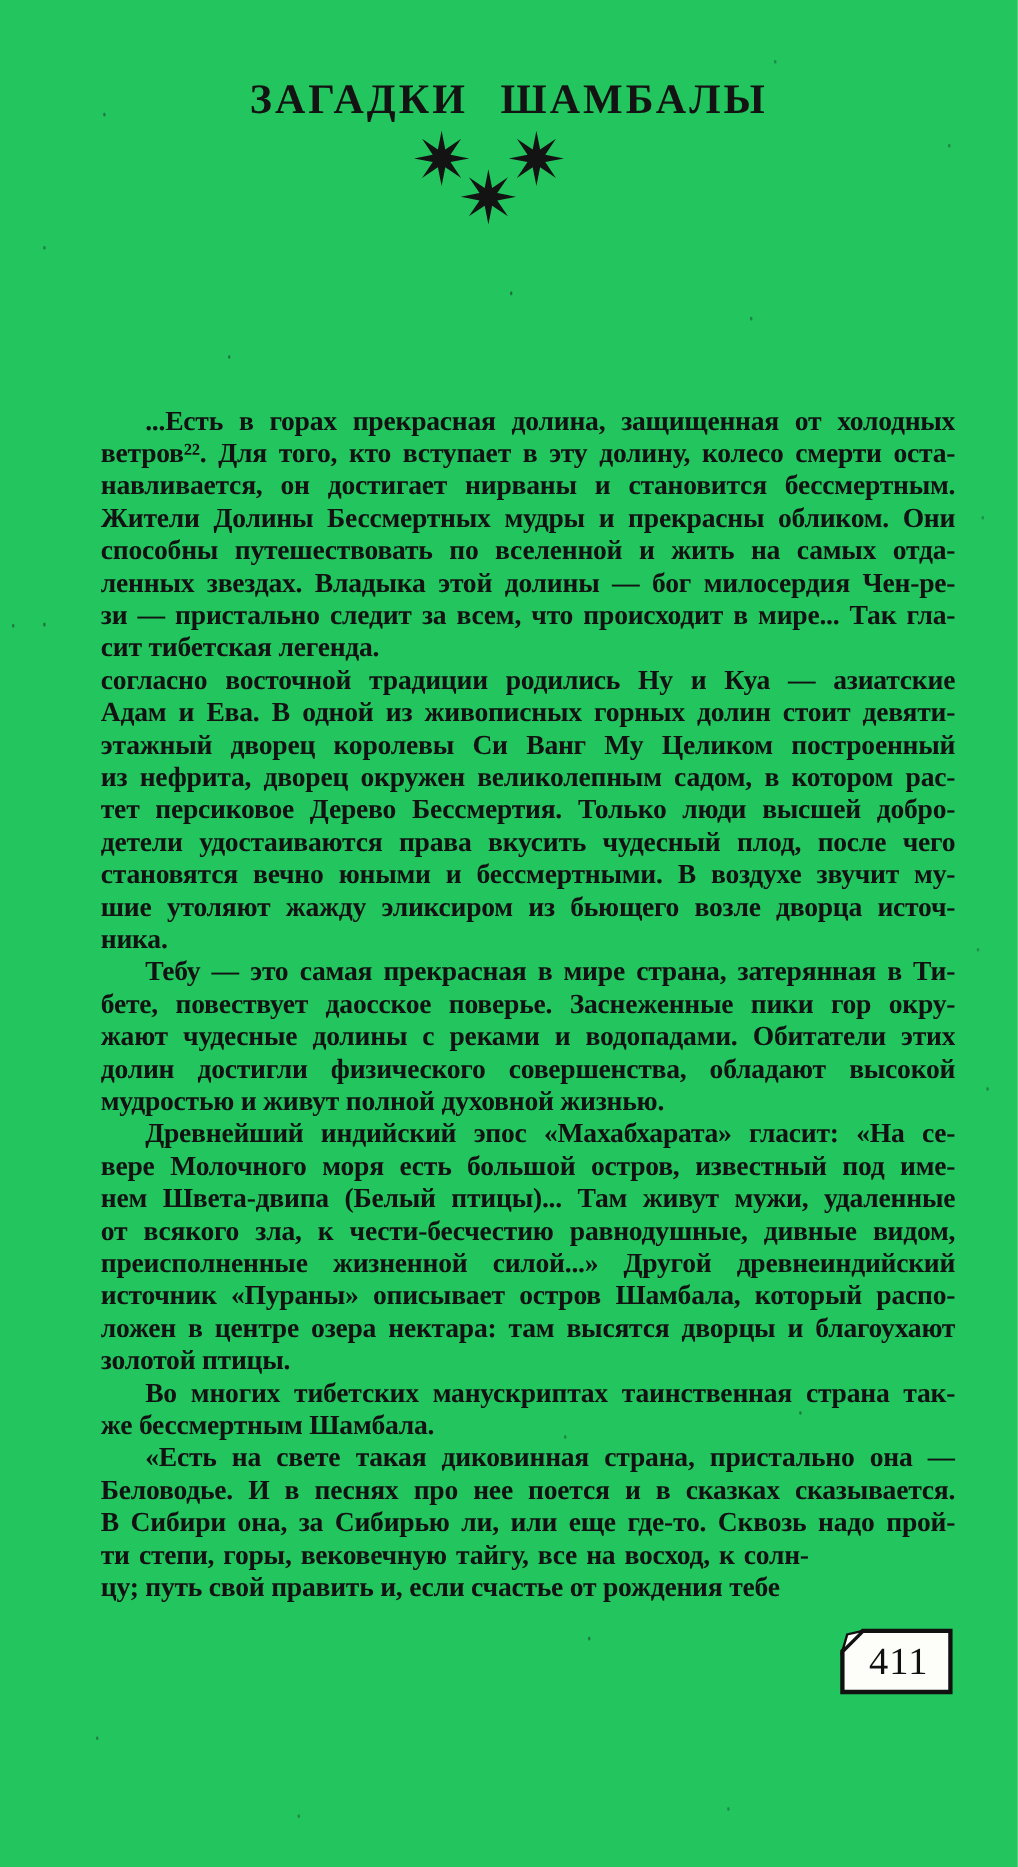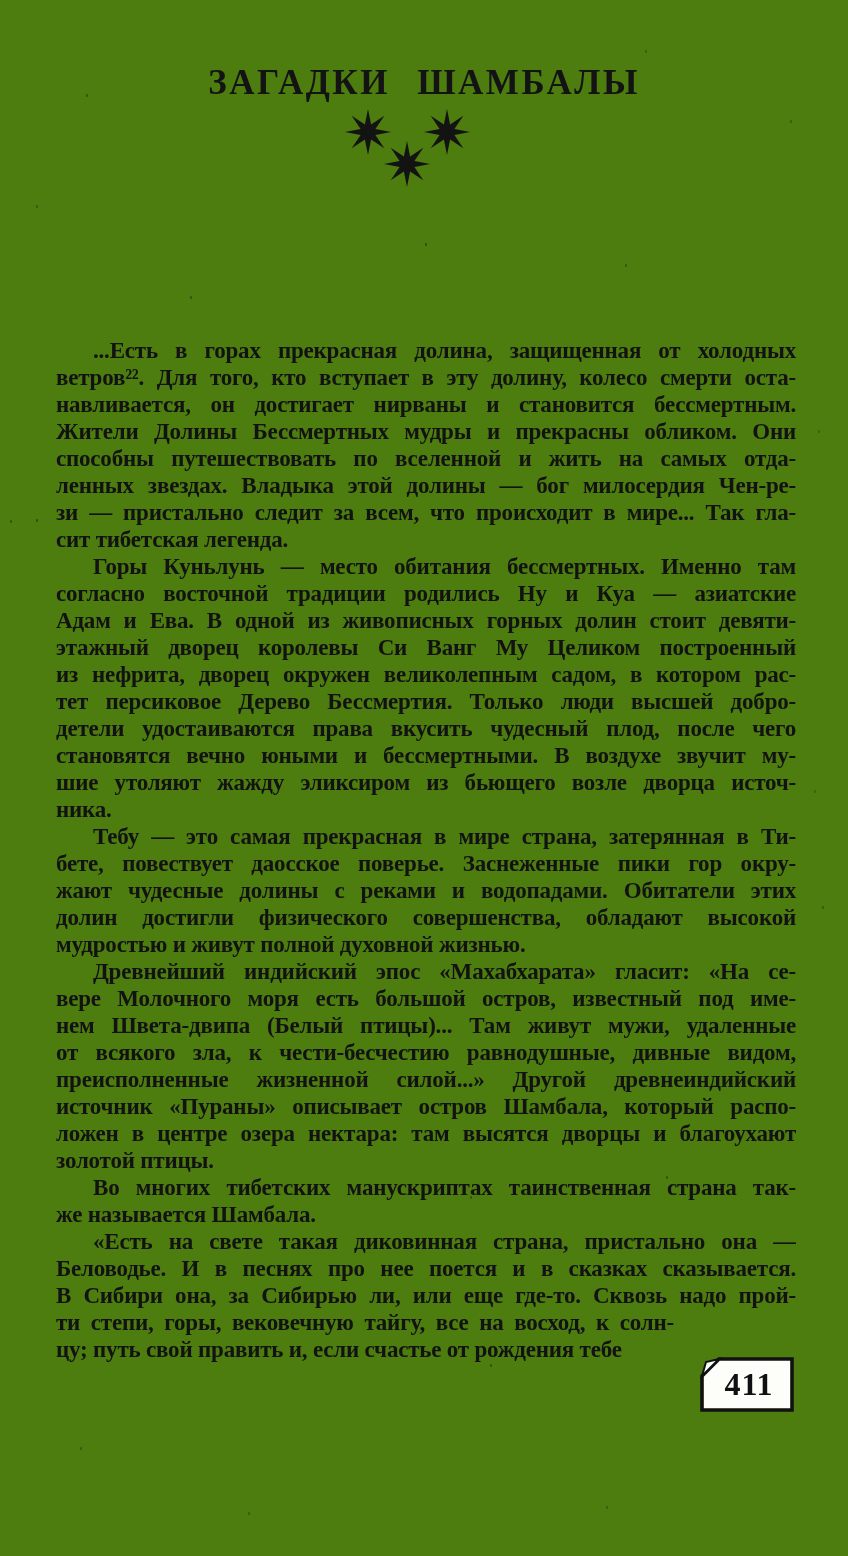--- a/index.html
+++ b/index.html
@@ -6,21 +6,21 @@
   body {
     width: 848px; height: 1556px;
     background: #fbfbf8;
     font-family: "Liberation Serif", "DejaVu Serif", serif;
     color: #141414;
     overflow: hidden;
   }
   .page {
     position: relative;
     width: 848px; height: 1556px;
-    background: #4d7c0f;
+    background: #22c55e;
   }
   .page-title {
     position: absolute;
     top: 40px; left: 0; width: 848px;
     text-align: center;
     font-weight: 700;
     font-size: 35px;
     letter-spacing: 2.5px;
     word-spacing: 16px;
     color: #131313;
@@ -39,35 +39,36 @@
     font-size: 23px;
     line-height: 27px;
     letter-spacing: -0.2px;
     color: #121212;
   }
   .tline {
     height: 27px;
     overflow: hidden;
     text-align: justify;
     text-align-last: justify;
+    margin-left: 28px;
   }
   .tline.indent { text-indent: 37px; }
   .tline.para-end { text-align-last: left; }
   .tline.wrap { padding-right: 122px; }
   .page-box {
     position: absolute;
     left: 698px; top: 1356px;
     width: 98px; height: 58px;
   }
   .page-box svg { position: absolute; left: 0; top: 0; }
   .page-num {
     position: absolute;
     left: 6px; top: 3px; width: 90px; height: 50px;
     display: flex; align-items: center; justify-content: center;
-    font-weight: 700;
+    font-weight: 400;
     font-size: 32px;
     letter-spacing: 1px;
     color: #101010;
   }
   
   .speck {
     position: absolute; left: 0; top: 0;
     width: 2px; height: 3px; border-radius: 40%;
     background: transparent;
     box-shadow:
@@ -113,21 +114,20 @@
 
   <div class="body-text">
       <div class="tline indent">...Есть в горах прекрасная долина, защищенная от холодных</div>
       <div class="tline">ветров²². Для того, кто вступает в эту долину, колесо смерти оста-</div>
       <div class="tline">навливается, он достигает нирваны и становится бессмертным.</div>
       <div class="tline">Жители Долины Бессмертных мудры и прекрасны обликом. Они</div>
       <div class="tline">способны путешествовать по вселенной и жить на самых отда-</div>
       <div class="tline">ленных звездах. Владыка этой долины — бог милосердия Чен-ре-</div>
       <div class="tline">зи — пристально следит за всем, что происходит в мире... Так гла-</div>
       <div class="tline para-end">сит тибетская легенда.</div>
-      <div class="tline indent">Горы Куньлунь — место обитания бессмертных. Именно там</div>
       <div class="tline">согласно восточной традиции родились Ну и Куа — азиатские</div>
       <div class="tline">Адам и Ева. В одной из живописных горных долин стоит девяти-</div>
       <div class="tline">этажный дворец королевы Си Ванг Му Целиком построенный</div>
       <div class="tline">из нефрита, дворец окружен великолепным садом, в котором рас-</div>
       <div class="tline">тет персиковое Дерево Бессмертия. Только люди высшей добро-</div>
       <div class="tline">детели удостаиваются права вкусить чудесный плод, после чего</div>
       <div class="tline">становятся вечно юными и бессмертными. В воздухе звучит му-</div>
       <div class="tline">шие утоляют жажду эликсиром из бьющего возле дворца источ-</div>
       <div class="tline para-end">ника.</div>
       <div class="tline indent">Тебу — это самая прекрасная в мире страна, затерянная в Ти-</div>
@@ -137,21 +137,21 @@
       <div class="tline para-end">мудростью и живут полной духовной жизнью.</div>
       <div class="tline indent">Древнейший индийский эпос «Махабхарата» гласит: «На се-</div>
       <div class="tline">вере Молочного моря есть большой остров, известный под име-</div>
       <div class="tline">нем Швета-двипа (Белый птицы)... Там живут мужи, удаленные</div>
       <div class="tline">от всякого зла, к чести-бесчестию равнодушные, дивные видом,</div>
       <div class="tline">преисполненные жизненной силой...» Другой древнеиндийский</div>
       <div class="tline">источник «Пураны» описывает остров Шамбала, который распо-</div>
       <div class="tline">ложен в центре озера нектара: там высятся дворцы и благоухают</div>
       <div class="tline para-end">золотой птицы.</div>
       <div class="tline indent">Во многих тибетских манускриптах таинственная страна так-</div>
-      <div class="tline para-end">же называется Шамбала.</div>
+      <div class="tline para-end">же бессмертным Шамбала.</div>
       <div class="tline indent">«Есть на свете такая диковинная страна, пристально она —</div>
       <div class="tline">Беловодье. И в песнях про нее поется и в сказках сказывается.</div>
       <div class="tline">В Сибири она, за Сибирью ли, или еще где-то. Сквозь надо прой-</div>
       <div class="tline wrap">ти степи, горы, вековечную тайгу, все на восход, к солн-</div>
       <div class="tline para-end wrap">цу; путь свой править и, если счастье от рождения тебе</div>
     </div>
 
   <div class="page-box">
     <svg width="98" height="58" viewBox="0 0 98 58">
       <path d="M 21 3 L 94 3 L 94 54 L 4 54 L 4 20 Z" fill="#fdfdfa" stroke="#111" stroke-width="3.6" stroke-linejoin="miter"></path>

